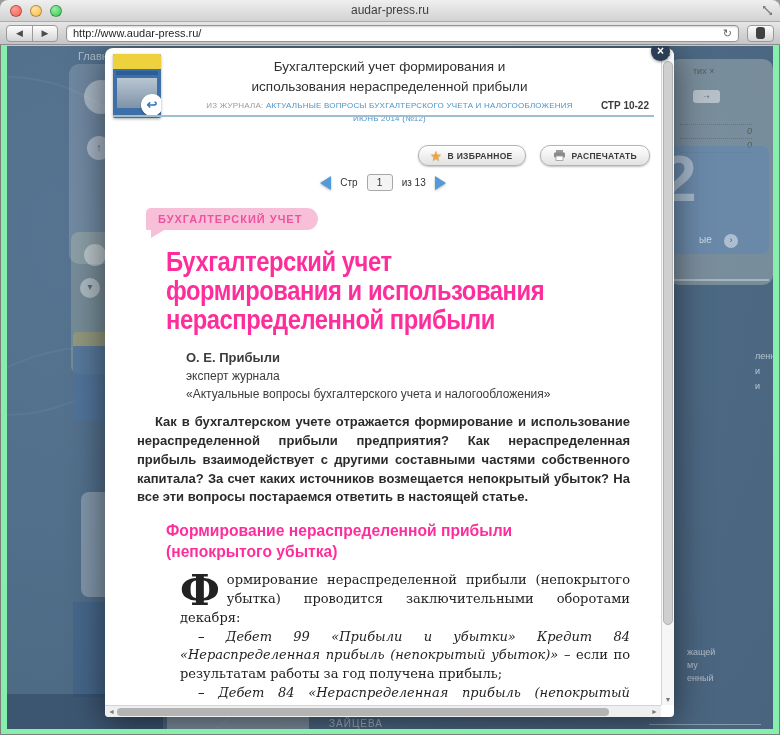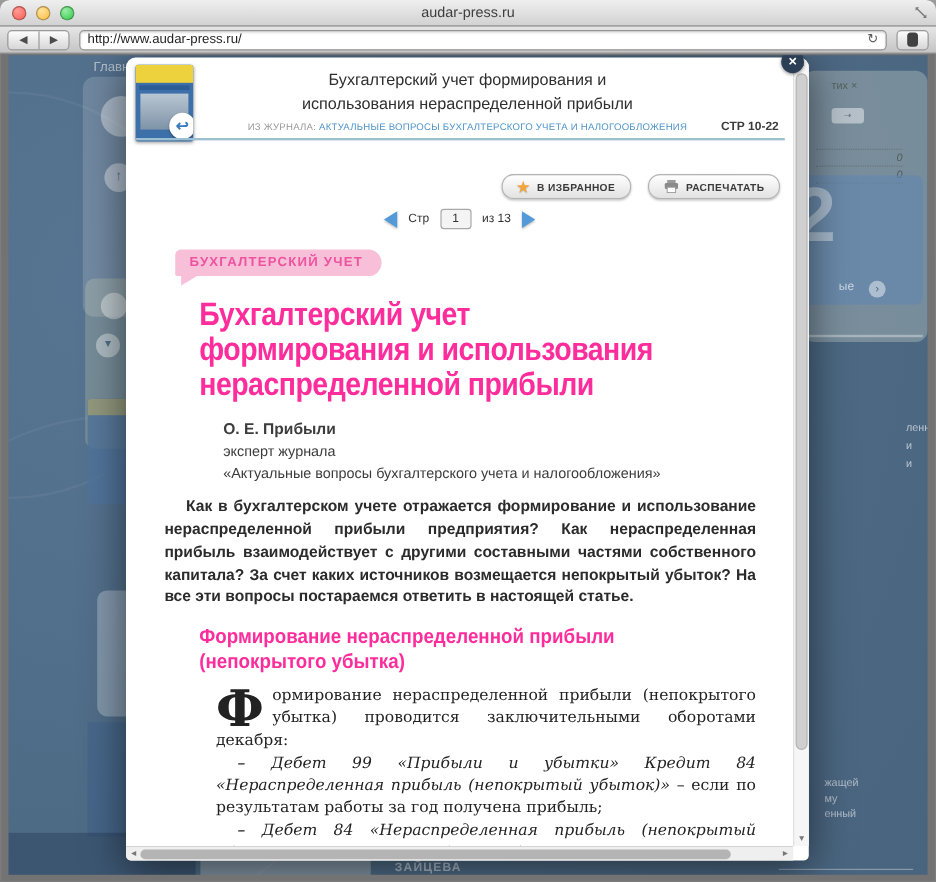--- a/index.html
+++ b/index.html
@@ -1,20 +1,20 @@
 <!DOCTYPE html>
 <html><head>
 <meta charset="utf-8">
 <style>
   * { box-sizing: border-box; margin: 0; padding: 0; }
   html,body { width:780px; height:735px; }
   body { background:#9a9a9a; font-family:"Liberation Sans", sans-serif; }
 
   .window { position:relative; width:780px; height:735px; border-radius:8px 8px 0 0;
-            overflow:hidden; background:#737373; box-shadow:0 0 0 1px #7d7d7d inset; }
+            overflow:hidden; background:#86efac; box-shadow:0 0 0 1px #7d7d7d inset; }
 
   
   .titlebar { height:22px; background:linear-gradient(#efefef,#d2d2d2);
               border-bottom:1px solid #ababab; position:relative; }
   .traffic { position:absolute; left:10px; top:5px; display:flex; gap:8px; }
   .light { width:12px; height:12px; border-radius:50%; border:1px solid rgba(0,0,0,.3); }
   .light.red{background:radial-gradient(circle at 35% 30%,#ff9c94,#fb5d55);}
   .light.yellow{background:radial-gradient(circle at 35% 30%,#ffe3a0,#fcbb3f);}
   .light.green{background:radial-gradient(circle at 35% 30%,#9aeea4,#34c94c);}
   .window-title { text-align:center; font-size:12px; color:#3e3e3e; line-height:21px; }
@@ -74,21 +74,21 @@
   .bg-divider { position:absolute; left:662px; top:233px; width:100px; height:2px;
                 background:rgba(255,255,255,.35); }
   .bg-rightedge { position:absolute; left:748px; top:303px; font-size:9px; line-height:15px;
                   color:rgba(255,255,255,.6); }
   .bg-cuttext { position:absolute; left:680px; top:600px; font-size:9px; line-height:13px;
                 color:rgba(255,255,255,.55); }
   .bg-darkblock { position:absolute; left:0; top:648px; width:156px; height:40px;
                   background:rgba(30,50,78,.35); }
   .bg-photo { position:absolute; left:160px; top:652px; width:142px; height:40px;
               background:rgba(190,195,200,.45); }
-  .bg-caption { position:absolute; left:322px; top:672px; font-size:10px; font-weight:bold;
+  .bg-caption { position:absolute; left:322px; top:672px; font-size:10px; font-weight:normal;
                 letter-spacing:1px; color:rgba(255,255,255,.5); }
   .bg-line { position:absolute; left:642px; top:678px; width:112px; height:1px;
              background:rgba(255,255,255,.35); }
 
   
   .modal { position:absolute; left:98px; top:2px; width:569px; height:669px;
            background:#fff; border-radius:8px 8px 4px 4px;
            box-shadow:0 6px 35px rgba(0,0,0,.55); z-index:10; }
   .close-btn { position:absolute; top:-6px; right:4px; width:19px; height:19px; border-radius:50%;
                background:#2c3e55; color:#fff; font-size:12px; font-weight:bold; text-align:center;
@@ -260,20 +260,21 @@
 
       <div class="m-title">
         <div>Бухгалтерский учет формирования и</div>
         <div>использования нераспределенной прибыли</div>
       </div>
       <div class="m-meta">
         <div>
           <span class="lbl">ИЗ ЖУРНАЛА:</span>
           <a href="#">АКТУАЛЬНЫЕ ВОПРОСЫ БУХГАЛТЕРСКОГО УЧЕТА И НАЛОГООБЛОЖЕНИЯ</a>
         </div>
+        <div><a href="#">ИЮНЬ 2014 (№12)</a></div>
       </div>
       <div class="m-pages">СТР 10-22</div>
       <div class="m-divider"></div>
 
 
       <div class="btn-row">
         <div class="pill-btn">
           <span class="star">★</span>
           <span>В ИЗБРАННОЕ</span>
         </div>

